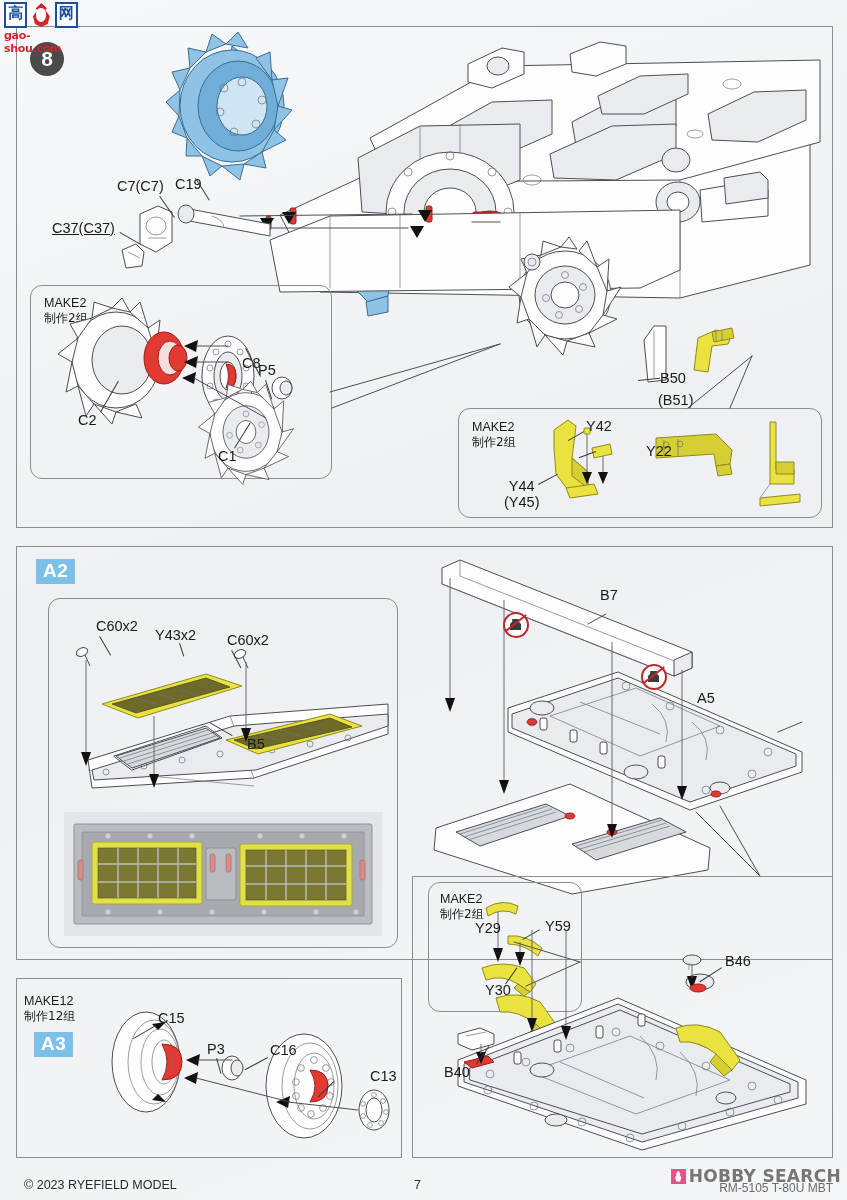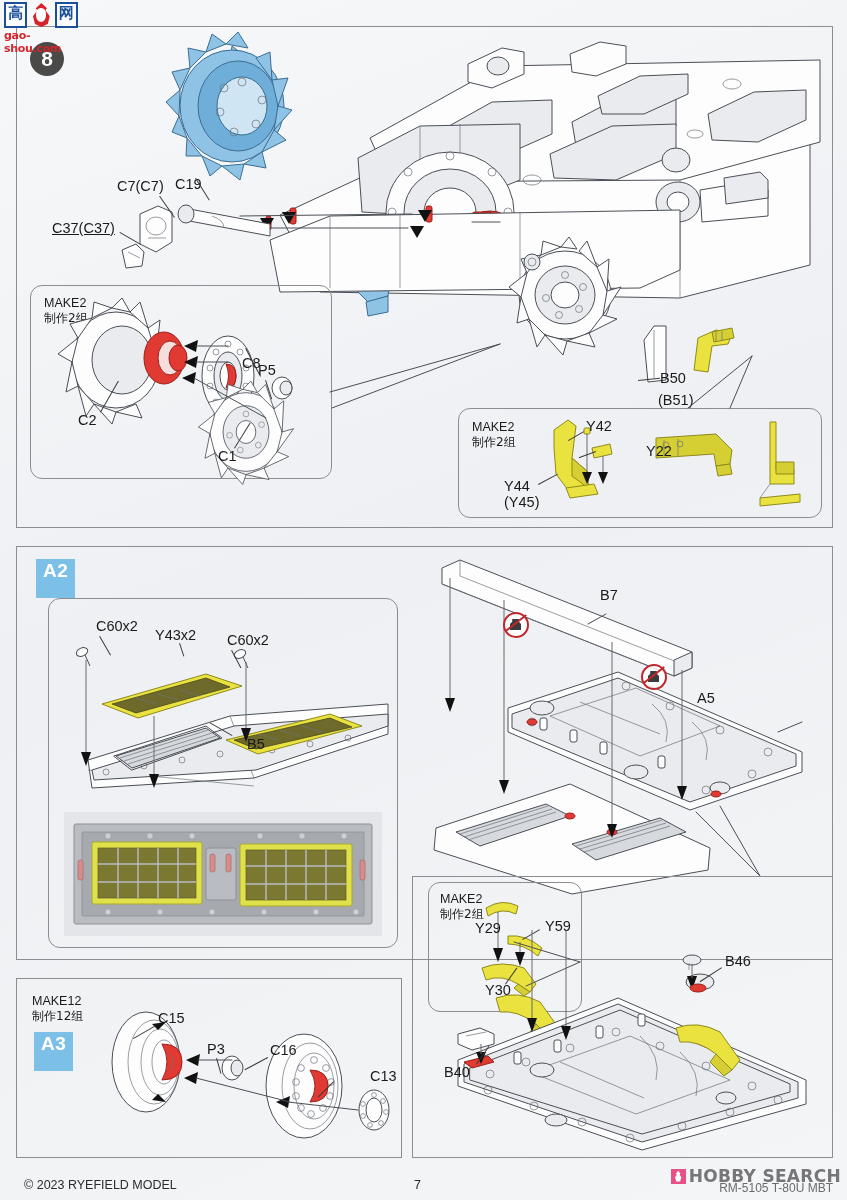--- a/index.html
+++ b/index.html
@@ -65,33 +65,33 @@
     position:absolute;border:1.2px solid #8b8d90;border-radius:12px;background:transparent;
   }
   .step-badge{
     position:absolute;width:34px;height:34px;border-radius:50%;
     background:#4a4a48;color:#fff;font-size:21px;font-weight:700;
     display:flex;align-items:center;justify-content:center;
     font-family:"Liberation Sans",sans-serif;
   }
   .sub-badge{
     position:absolute;background:#7cc0e8;color:#fff;
-    font-size:19px;font-weight:700;padding:1px 7px 16px;
+    font-size:19px;font-weight:700;padding:1px 7px 2px;
     font-family:"Liberation Sans",sans-serif;letter-spacing:.5px;
   }
   .make-label{
     position:absolute;font-size:12.5px;line-height:15px;color:#1a1a1a;
     font-family:"Liberation Sans",sans-serif;white-space:nowrap;
   }
   .make-label .cn{font-family:"DejaVu Sans",sans-serif;font-size:12px;}
   .plabel{
     position:absolute;font-size:14.5px;color:#1a1a1a;white-space:nowrap;
     font-family:"Liberation Sans",sans-serif;
   }
-  .plabel.lines{line-height:16px;}
+  .plabel.lines{line-height:16px;text-align:center;}
   
   .lead{position:absolute;background:#3a3a3a;transform-origin:0 0;height:1px;}
   
   .noglue{
     position:absolute;width:22px;height:22px;border:2px solid #c0272d;border-radius:50%;
     background:rgba(255,255,255,.85);
   }
   .noglue:before{
     content:"";position:absolute;left:5px;top:5px;width:11px;height:11px;
     background:#3b3b3b;clip-path:polygon(20% 0,80% 0,80% 25%,100% 45%,100% 100%,0 100%,0 45%,20% 25%);
@@ -722,21 +722,21 @@
   </div>
 
   <div class="plabel" style="left:600px;top:587px;">B7</div>
   <div class="plabel" style="left:697px;top:690px;">A5</div>
 
   <div class="noglue" style="left:503px;top:612px;"></div>
   <div class="noglue" style="left:641px;top:664px;"></div>
 
   <div class="panel" style="left:16px;top:978px;width:384px;height:178px;"></div>
 
-  <div class="make-label" style="left:32px;top:994px;">
+  <div class="make-label" style="left:24px;top:994px;">
     <div>MAKE12</div>
     <div class="cn">制作12组</div>
   </div>
   <div class="sub-badge" style="left:34px;top:1032px;">A3</div>
 
   <div class="art" style="left:90px;top:1000px;">
     <svg width="300" height="150" viewBox="0 0 300 150">
 
       <g transform="translate(56,62)">
         <ellipse class="fillw" cx="0" cy="0" rx="34" ry="50"></ellipse>

